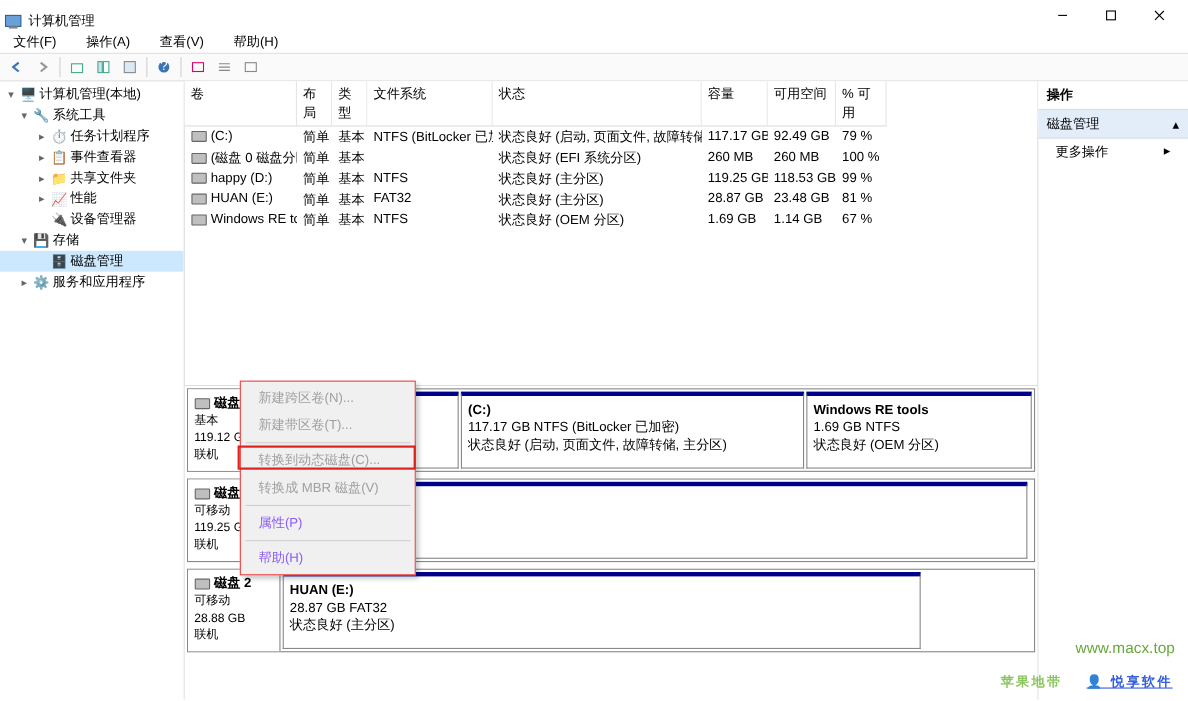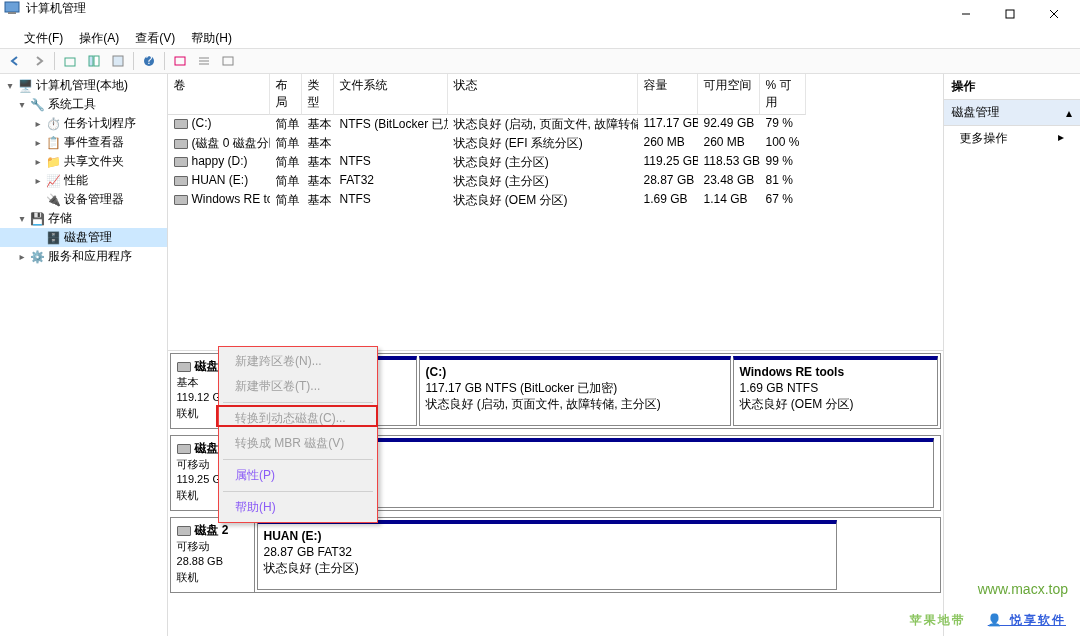--- a/index.html
+++ b/index.html
@@ -1,22 +1,22 @@
 <!DOCTYPE html>
 <html><head>
 <meta charset="utf-8">
 <style>
 * { margin:0; padding:0; box-sizing:border-box; font-family:"Microsoft YaHei","Segoe UI",sans-serif; font-size:12px; }
 body { background:#fff; width:1080px; height:637px; overflow:hidden; position:relative; }
-.titlebar { height:28px; display:flex; align-items:flex-start; padding:0 4px; background:#fff; }
+.titlebar { height:28px; display:flex; align-items:flex-end; padding:0 4px; background:#fff; }
 .titlebar .icon { width:16px; height:16px; margin-right:6px; }
 .title-text { flex:1; }
 .win-controls { display:flex; }
 .win-btn { width:44px; height:28px; display:flex; align-items:center; justify-content:center; }
-.menubar { height:20px; display:flex; align-items:center; padding:0 16px; gap:0; }
+.menubar { height:20px; display:flex; align-items:center; padding:0 4px; gap:11px; }
 .menu-item { padding:2px 8px; }
 .toolbar { height:26px; display:flex; align-items:center; padding:0 4px; border-top:1px solid #e0e0e0; border-bottom:1px solid #e0e0e0; gap:2px; background:#fafafa; }
 .tool-btn { width:22px; height:22px; display:flex; align-items:center; justify-content:center; border:1px solid transparent; }
 .tool-sep { width:1px; height:18px; background:#d0d0d0; margin:0 2px; }
 .main { display:flex; height:562px; }
 .tree-pane { width:184px; border-right:1px solid #ddd; padding:2px 0; overflow:auto; }
 .tree-node { display:flex; align-items:center; padding:1px 0 1px 4px; white-space:nowrap; }
 .tree-node.selected { background:#cce8ff; }
 .tree-toggle { width:12px; text-align:center; color:#666; font-size:10px; }
 .tree-icon { width:16px; height:16px; margin:0 2px; display:inline-flex; align-items:center; justify-content:center; }

